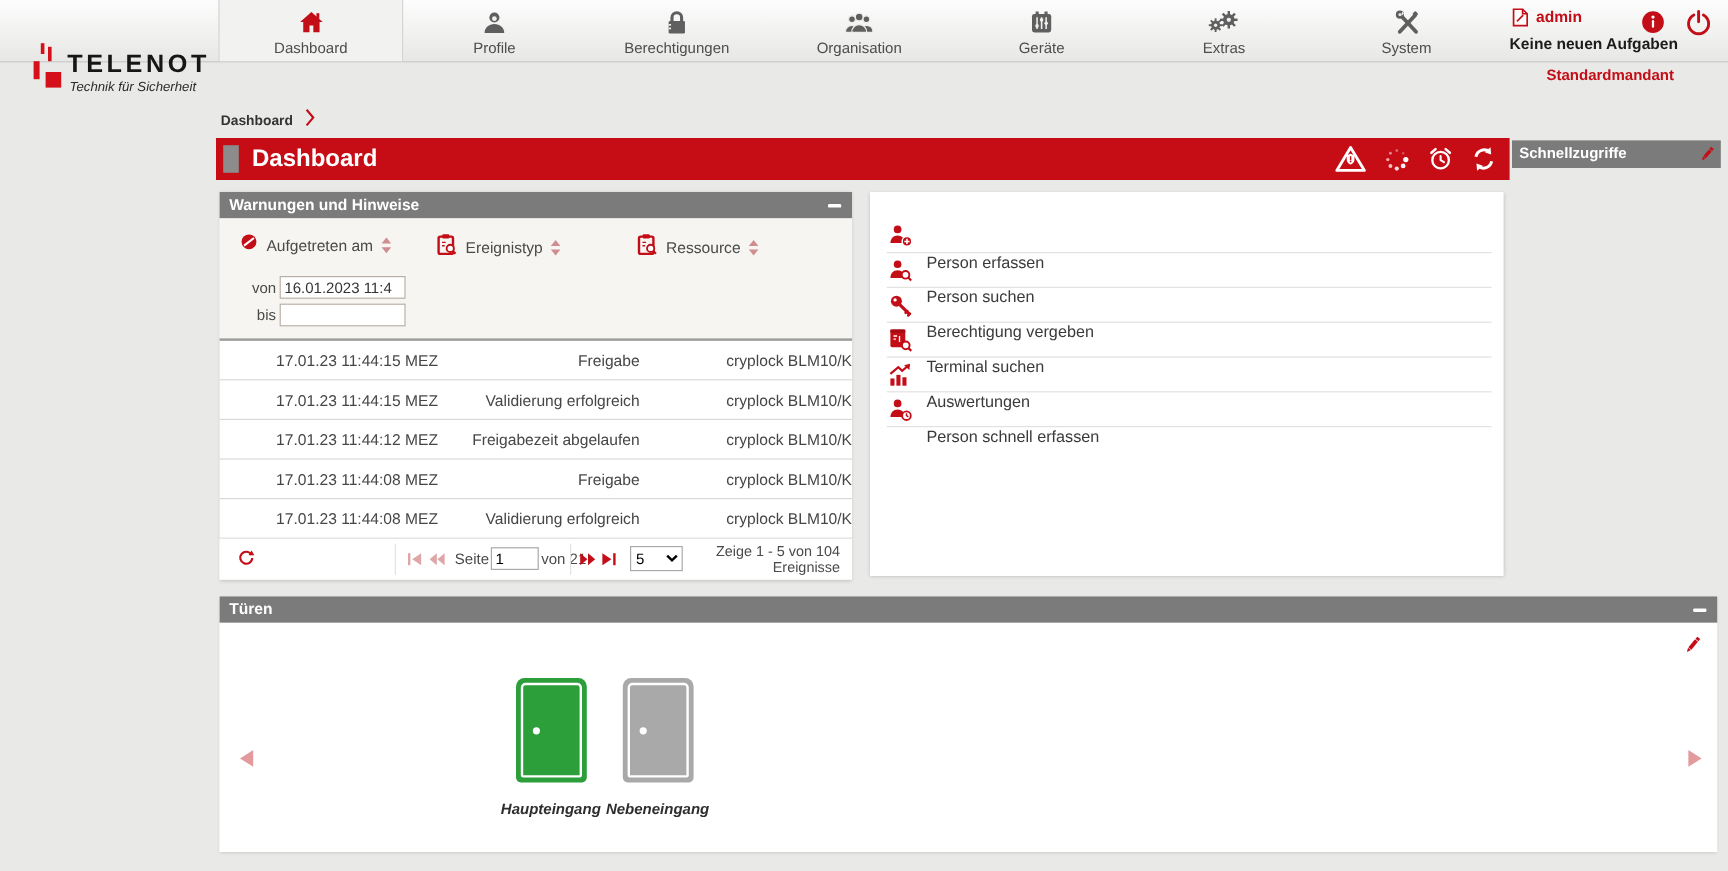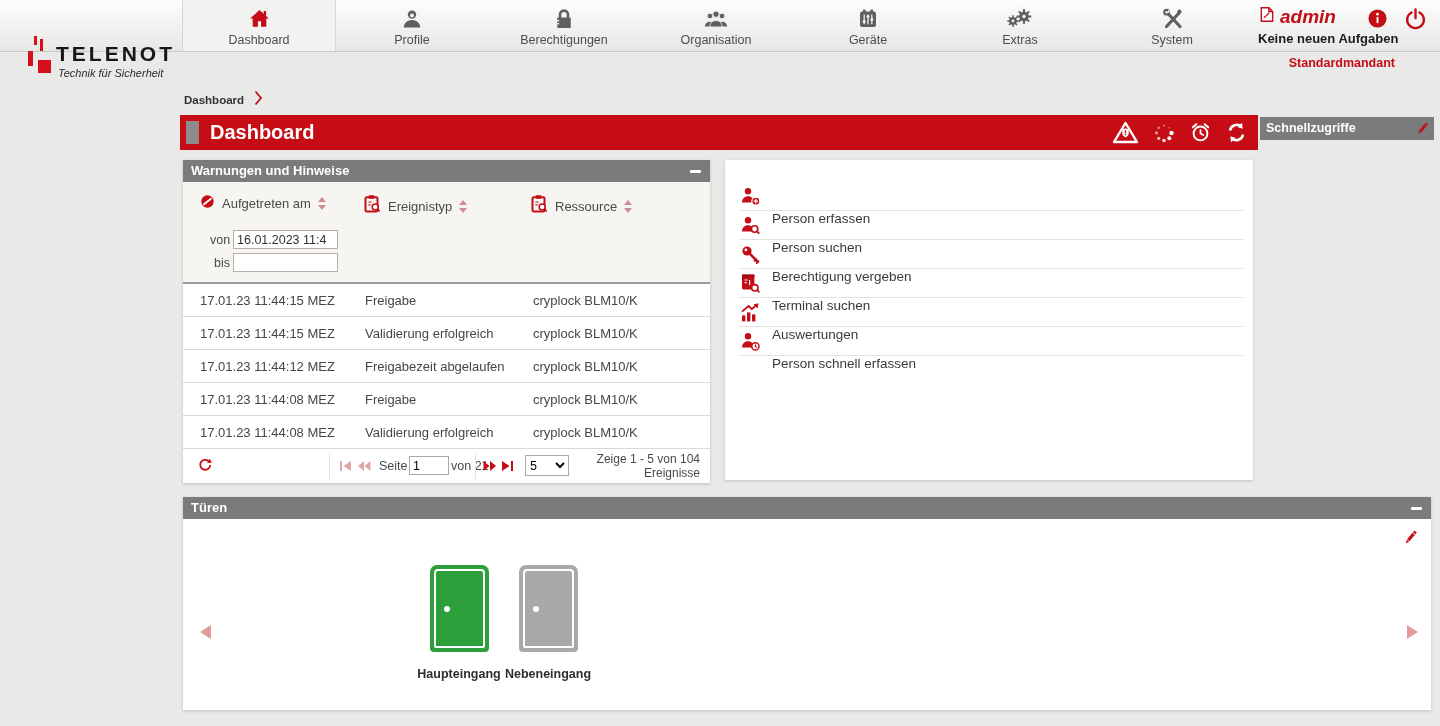--- a/index.html
+++ b/index.html
@@ -11,21 +11,21 @@
   
   .topbar{position:absolute;left:0;top:0;width:1440px;height:51px;
     background:linear-gradient(#fdfdfd,#e7e7e5);border-bottom:1px solid #c9c9c7;}
   .nav-tabs{position:absolute;left:182px;top:0;height:51px;display:flex;}
   .nav-tab{width:152px;height:51px;display:flex;flex-direction:column;align-items:center;
     justify-content:center;gap:2px;cursor:pointer;color:#4d4d4d;font-size:12.5px;}
   .nav-tab.active{background:#f2f2f0;border-left:1px solid #d5d5d3;border-right:1px solid #d5d5d3;}
   .nav-icon{height:26px;display:flex;align-items:flex-end;justify-content:center}
   
   .user-block{position:absolute;left:1258px;top:6px;width:150px;}
-  .user-row1{display:flex;align-items:center;gap:5px;font-weight:bold;color:#c30d17;font-size:19px;font-style:italic;}
+  .user-row1{display:flex;gap:5px;font-weight:bold;color:#c30d17;font-size:13px;}
   .user-row2{margin-top:3px;font-weight:bold;color:#1c1c1c;font-size:13px;}
   .icon-btn{position:absolute;cursor:pointer}
   .tenant{position:absolute;right:45px;top:56px;color:#c30d17;font-weight:bold;font-size:12.5px;}
   
   .logo{position:absolute;left:26px;top:36px;width:160px;height:48px;}
   .logo-mark{position:absolute;left:0;top:0;width:28px;height:46px;}
   .logo-mark span{position:absolute;background:#d6101b;display:block}
   .lm1{left:8px;top:0;width:3px;height:9px}
   .lm2{left:14px;top:3px;width:3px;height:12px}
   .lm3{left:2px;top:15px;width:5px;height:15px}
@@ -67,21 +67,21 @@
   .sort::before,.sort::after{content:"";position:absolute;left:0;width:0;height:0;
     border-left:4px solid transparent;border-right:4px solid transparent;}
   .sort::before{top:0;border-bottom:5px solid #cf8d91;}
   .sort::after{bottom:0;border-top:5px solid #cf8d91;}
   .frow{position:absolute;left:27px;display:flex;align-items:center;gap:3px;}
   .frow label{font-size:12.5px;color:#4a4a4a;width:20px;text-align:right;}
   .frow input{width:97px;height:15px;border:1px solid #b8b0a6;font-size:12.5px;
     padding:1px 3px;font-family:"Liberation Sans",sans-serif;color:#333;background:#fff;}
   .frow-von{top:48px}.frow-bis{top:71px}
   .trow{display:flex;height:32px;align-items:center;border-bottom:1px solid #d9d9d7;cursor:pointer;}
-  .trow span{font-size:13px;color:#464646;}
+  .trow span{font-size:13px;color:#464646;text-align:right;}
   .c1{width:165px;padding-left:17px}.c2{width:168px}.c3{flex:1}
   
   .pager{position:relative;height:34px;background:#fff;font-size:12.5px;color:#4a4a4a;}
   .pager .sep{position:absolute;top:4px;width:1px;height:26px;background:#e2e2e0;}
   .pg-refresh{position:absolute;left:14px;top:8px;cursor:pointer}
   .pg-btn{position:absolute;top:11px;cursor:pointer;display:flex}
   .pg-first{left:156px}.pg-prev{left:174px}.pg-next{left:300px}.pg-last{left:318px}
   .pg-seite{position:absolute;left:196px;top:10px;}
   .pg-input{position:absolute;left:226px;top:7px;width:32px;height:15px;border:1px solid #aaa;
     font-size:12.5px;padding:1px 3px;font-family:"Liberation Sans",sans-serif;}
@@ -92,21 +92,21 @@
     font-size:12px;line-height:14px;color:#4a4a4a;}
   
   #tasks{left:725px;top:160px;width:528px;height:320px;}
   .task-list{padding-top:22px;}
   .task{height:28px;display:flex;align-items:center;margin:0 10px 0 14px;
     border-bottom:1px solid #e2e2e0;cursor:pointer;}
   .task-icon{width:22px;display:flex;justify-content:center;margin-right:11px;}
   .task-label{font-size:13.5px;color:#3a3a3a;margin-top:44px;}
   
   #doors{left:183px;top:497px;width:1248px;height:213px;}
-  .doors-body{position:relative;height:191px;background:#fff;}
+  .doors-body{position:relative;height:191px;background:#fff;font-style:italic;}
   .doors-edit{position:absolute;right:12px;top:10px;cursor:pointer}
   .car-arrow{position:absolute;top:106px;width:0;height:0;cursor:pointer;
     border-top:7px solid transparent;border-bottom:7px solid transparent;}
   .car-left{left:17px;border-right:11px solid #e39a9c;}
   .car-right{right:13px;border-left:11px solid #e39a9c;}
   .doors-row{position:absolute;left:232px;top:46px;display:flex;gap:1px;}
   .door-item{width:88px;display:flex;flex-direction:column;align-items:center;cursor:pointer;}
   .door{width:59px;height:87px;border-radius:7px 7px 4px 4px;padding:4px;box-sizing:border-box;}
   .door-inner{width:100%;height:100%;border:2px solid #fff;border-radius:4px 4px 2px 2px;
     position:relative;box-sizing:border-box;}

